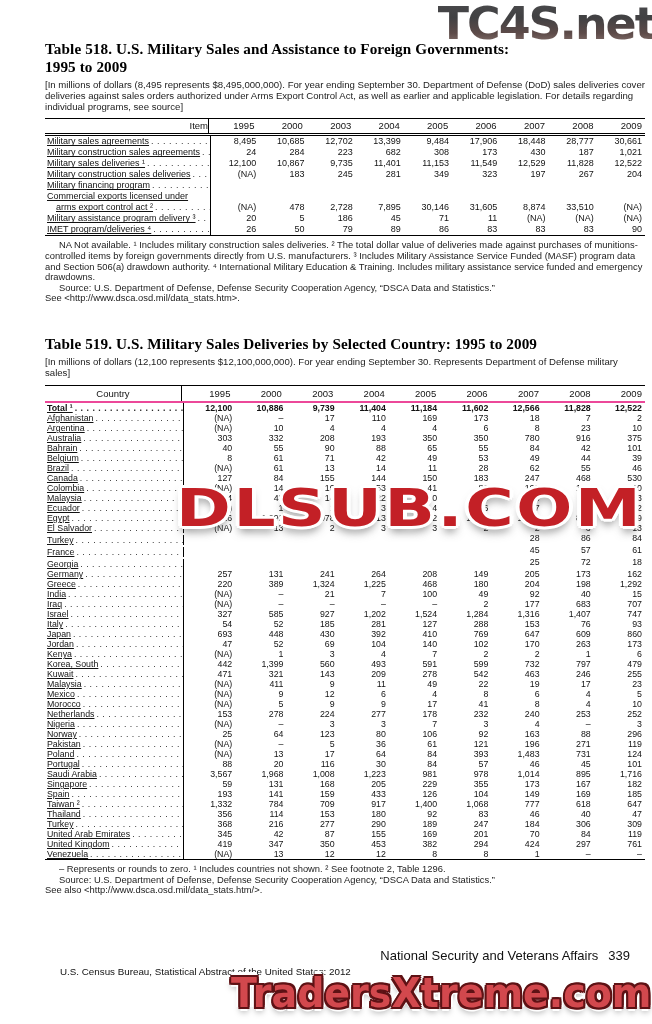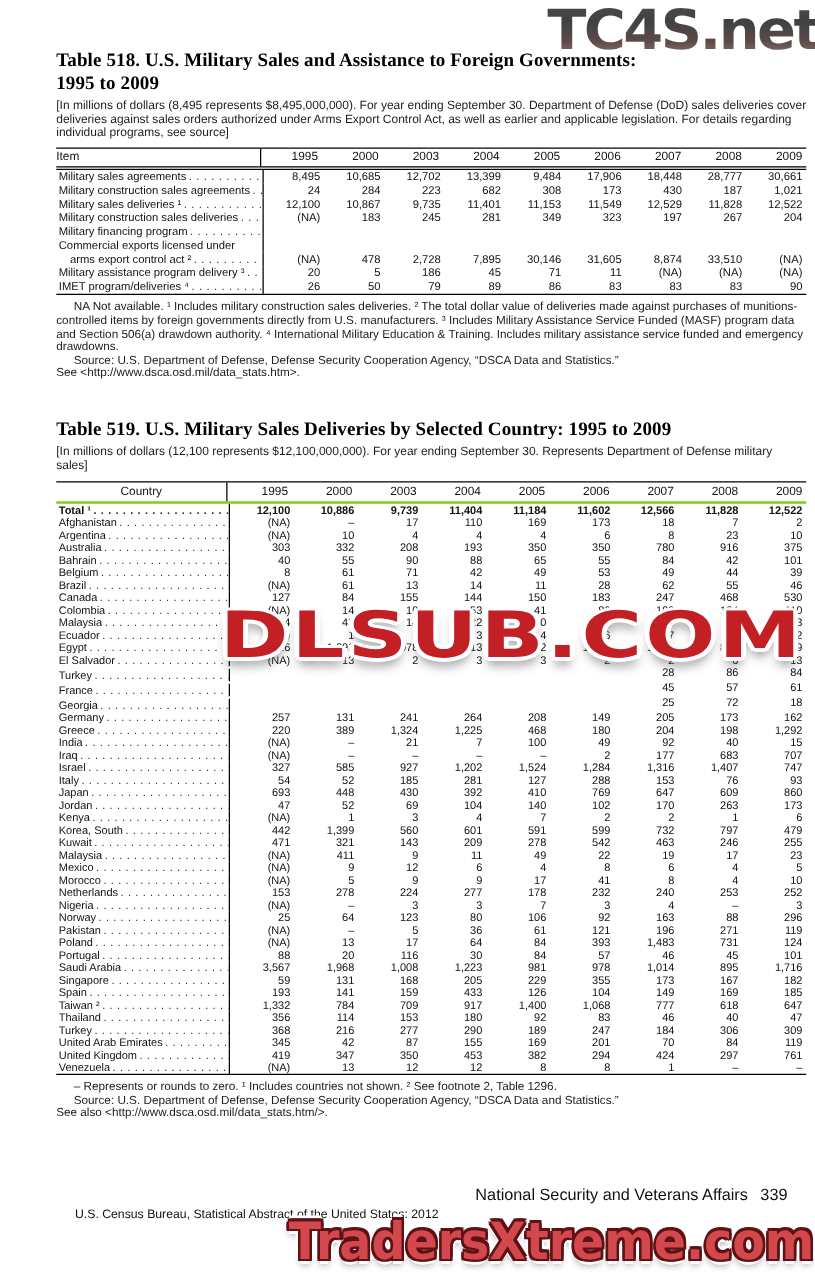--- a/index.html
+++ b/index.html
@@ -9,35 +9,35 @@
 
   .tbl-title{font-family:"Liberation Serif",serif;font-weight:bold;font-size:15.2px;
              line-height:17.5px;color:#000;letter-spacing:.1px;}
   .note{font-size:9.6px;line-height:10.8px;margin-top:5px;color:#1c1c1c;}
 
   .dtable{margin-top:6px;border-top:1.4px solid #000;border-bottom:1.6px solid #000;}
   .trow{display:flex;align-items:baseline;}
   .stub{display:flex;overflow:hidden;border-right:1px solid #000;align-items:baseline;}
   .vals{flex:1;display:flex;}
   .val{flex:1;text-align:right;padding-right:3px;white-space:nowrap;}
-  .lbl{white-space:nowrap;}
+  .lbl{white-space:nowrap;text-decoration:underline;}
   .lbl.indent{padding-left:9px;}
   .lead{flex:1;overflow:hidden;white-space:nowrap;color:#2a2a2a;margin-left:2px;}
   .lead::after{content:". . . . . . . . . . . . . . . . . . . . . . . . . . . . . . . .";letter-spacing:.5px;}
   .bold{font-weight:bold;}
 
   
   .t518 .stub{width:163px;padding-left:2px;}
   .t518 .trow{font-size:9px;line-height:11px;}
   .t518 .thead{font-size:9.5px;border-bottom:3px double #000;line-height:12px;}
-  .t518 .hstub{display:block;text-align:left;padding:1px 0;}
+  .t518 .hstub{display:block;text-align:right;padding:1px 0;}
   
   .t519 .stub{width:136px;padding-left:2px;}
   .t519 .trow{font-size:8.8px;line-height:10px;}
-  .t519 .thead{font-size:9.5px;border-bottom:2px solid #84cc16;line-height:13px;justify-content:space-between;}
+  .t519 .thead{font-size:9.5px;border-bottom:2px solid #ec4899;line-height:13px;justify-content:space-between;}
   .t519 .hstub{display:block;text-align:center;padding:1px 0;}
 
   .fnotes{margin-top:4px;font-size:9.4px;line-height:10.6px;color:#1c1c1c;}
   .fn.indent{text-indent:14px;}
   .gap519{margin-top:31px;}
 
   .folio{position:absolute;top:948px;right:22px;font-size:13px;color:#111;}
   .folio .num{padding-left:10px;}
   .credit{position:absolute;top:966px;left:60px;font-size:9.8px;color:#111;}
 
@@ -685,21 +685,21 @@
         </div>
         <div class="trow">
           <div class="stub">
             <span class="lbl">Korea, South</span>
             <span class="lead"></span>
           </div>
           <div class="vals">
             <span class="val">442</span>
             <span class="val">1,399</span>
             <span class="val">560</span>
-            <span class="val">601</span>
+            <span class="val">493</span>
             <span class="val">591</span>
             <span class="val">599</span>
             <span class="val">732</span>
             <span class="val">797</span>
             <span class="val">479</span>
           </div>
         </div>
         <div class="trow">
           <div class="stub">
             <span class="lbl">Kuwait</span>

